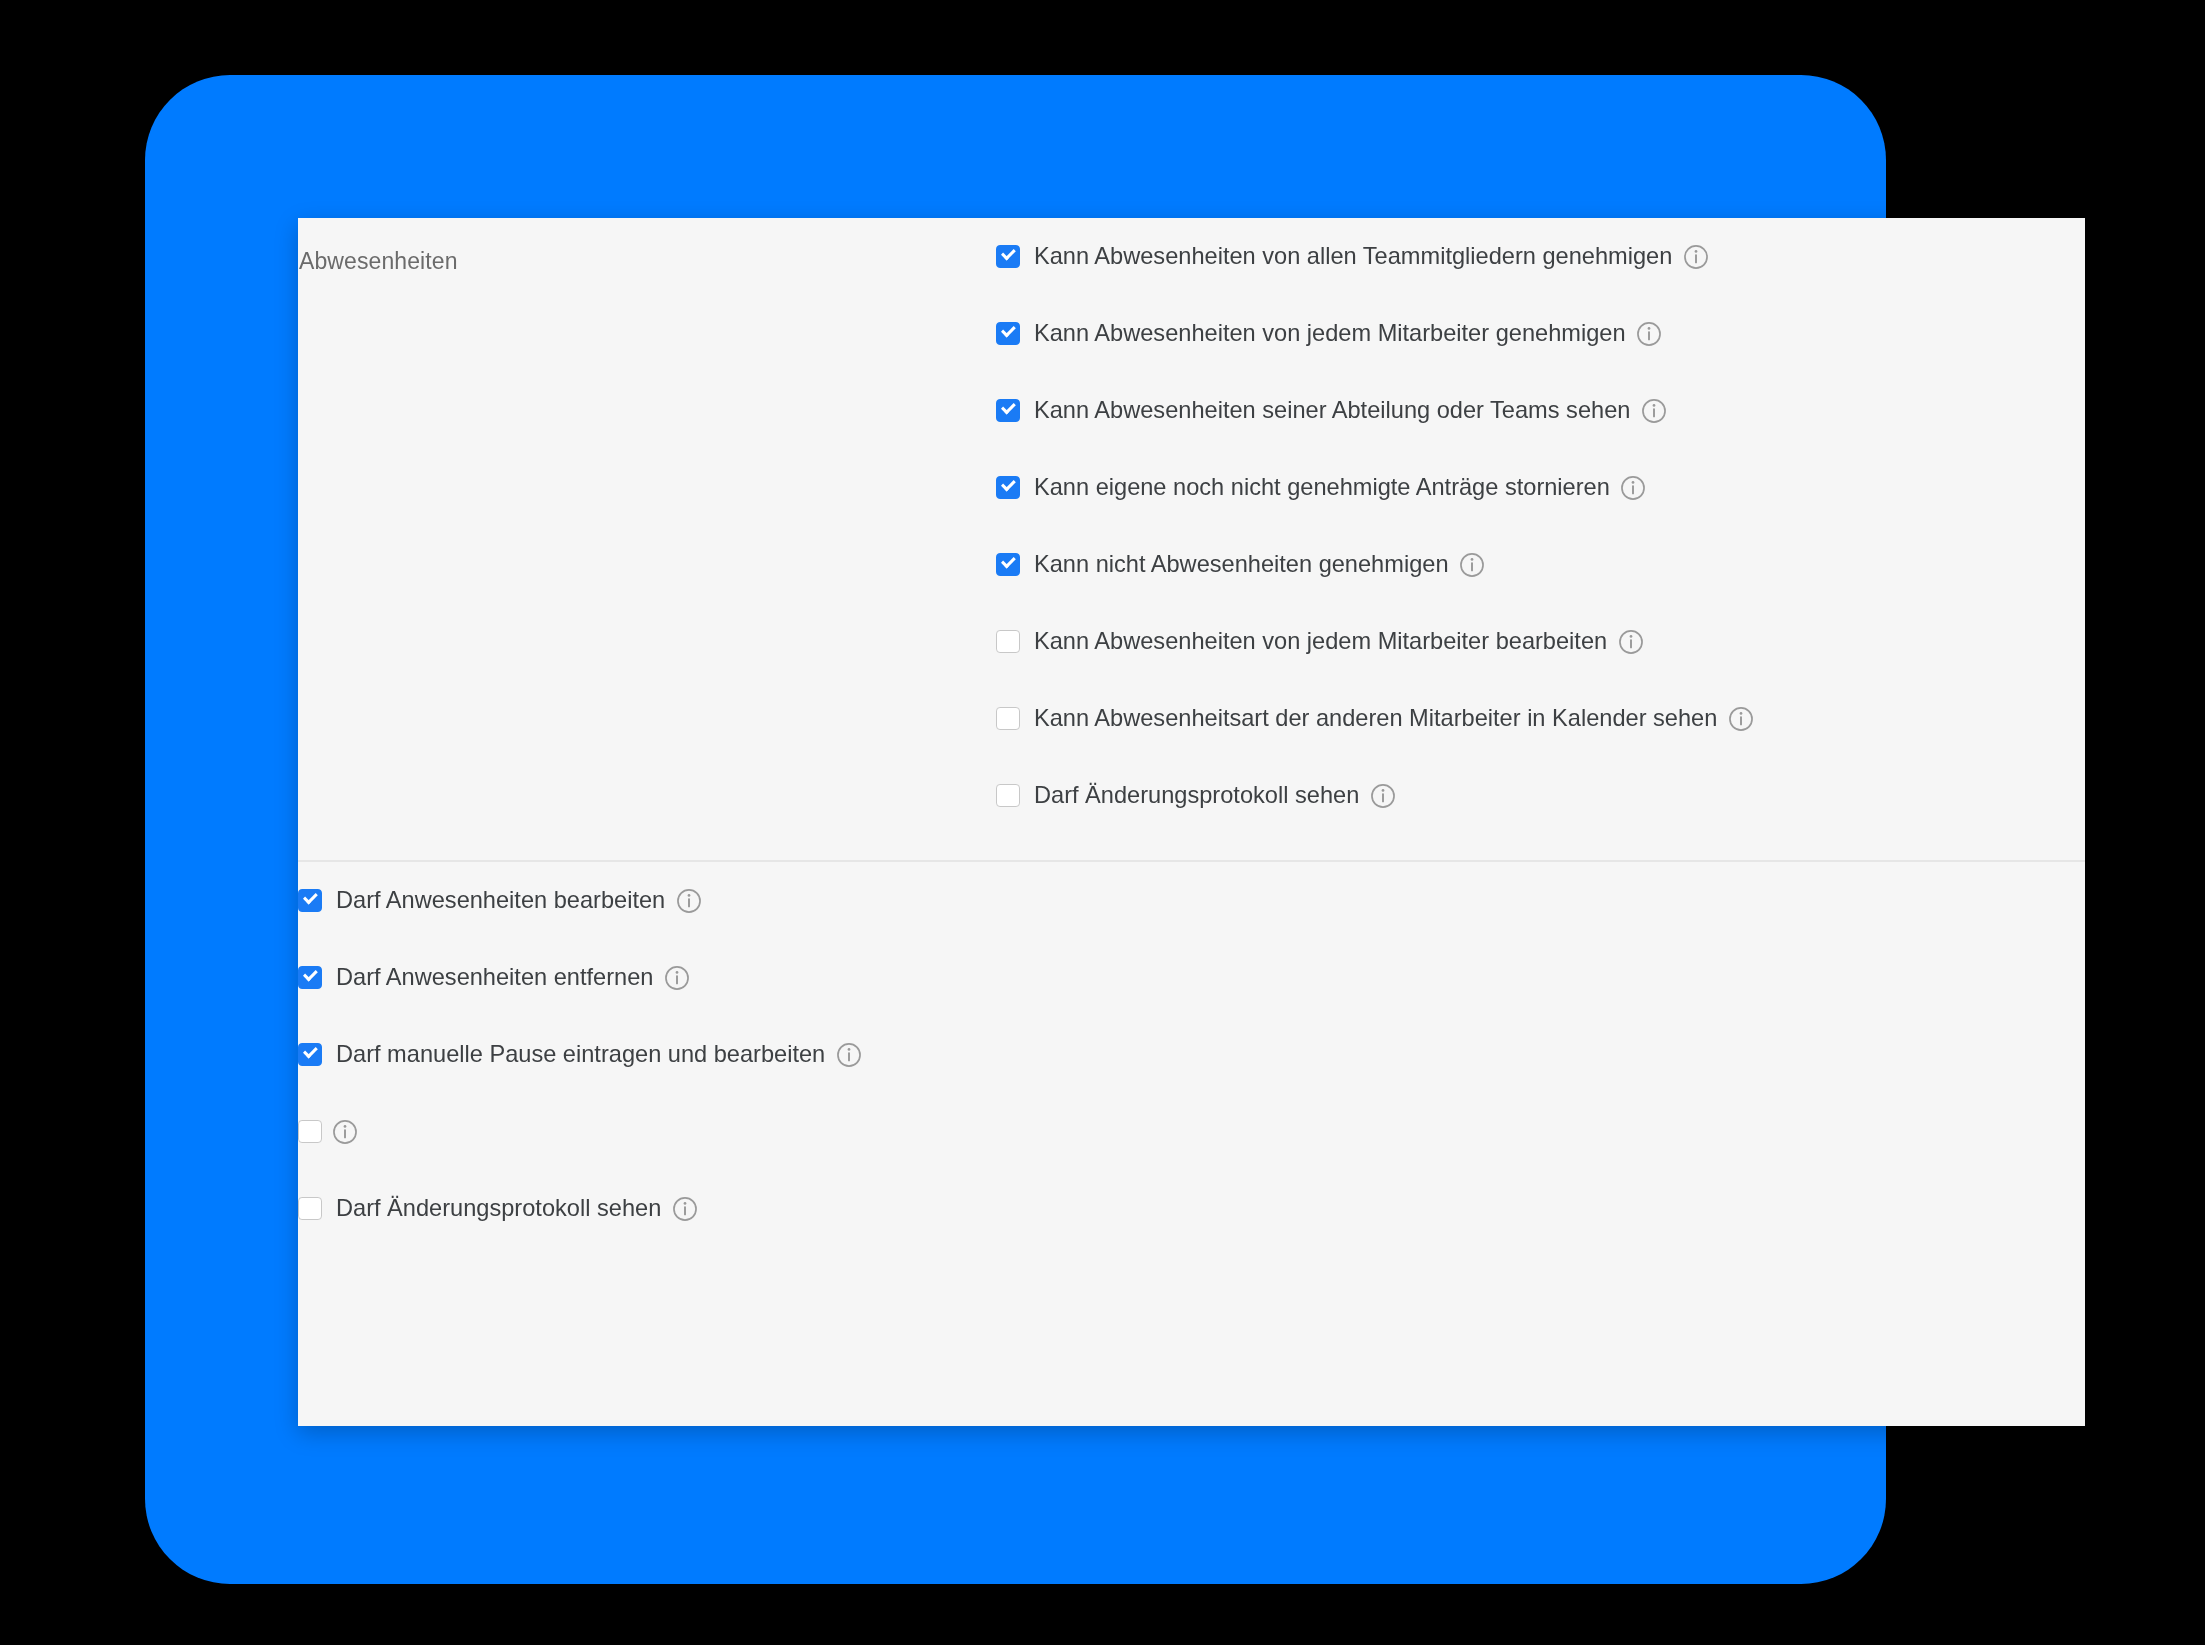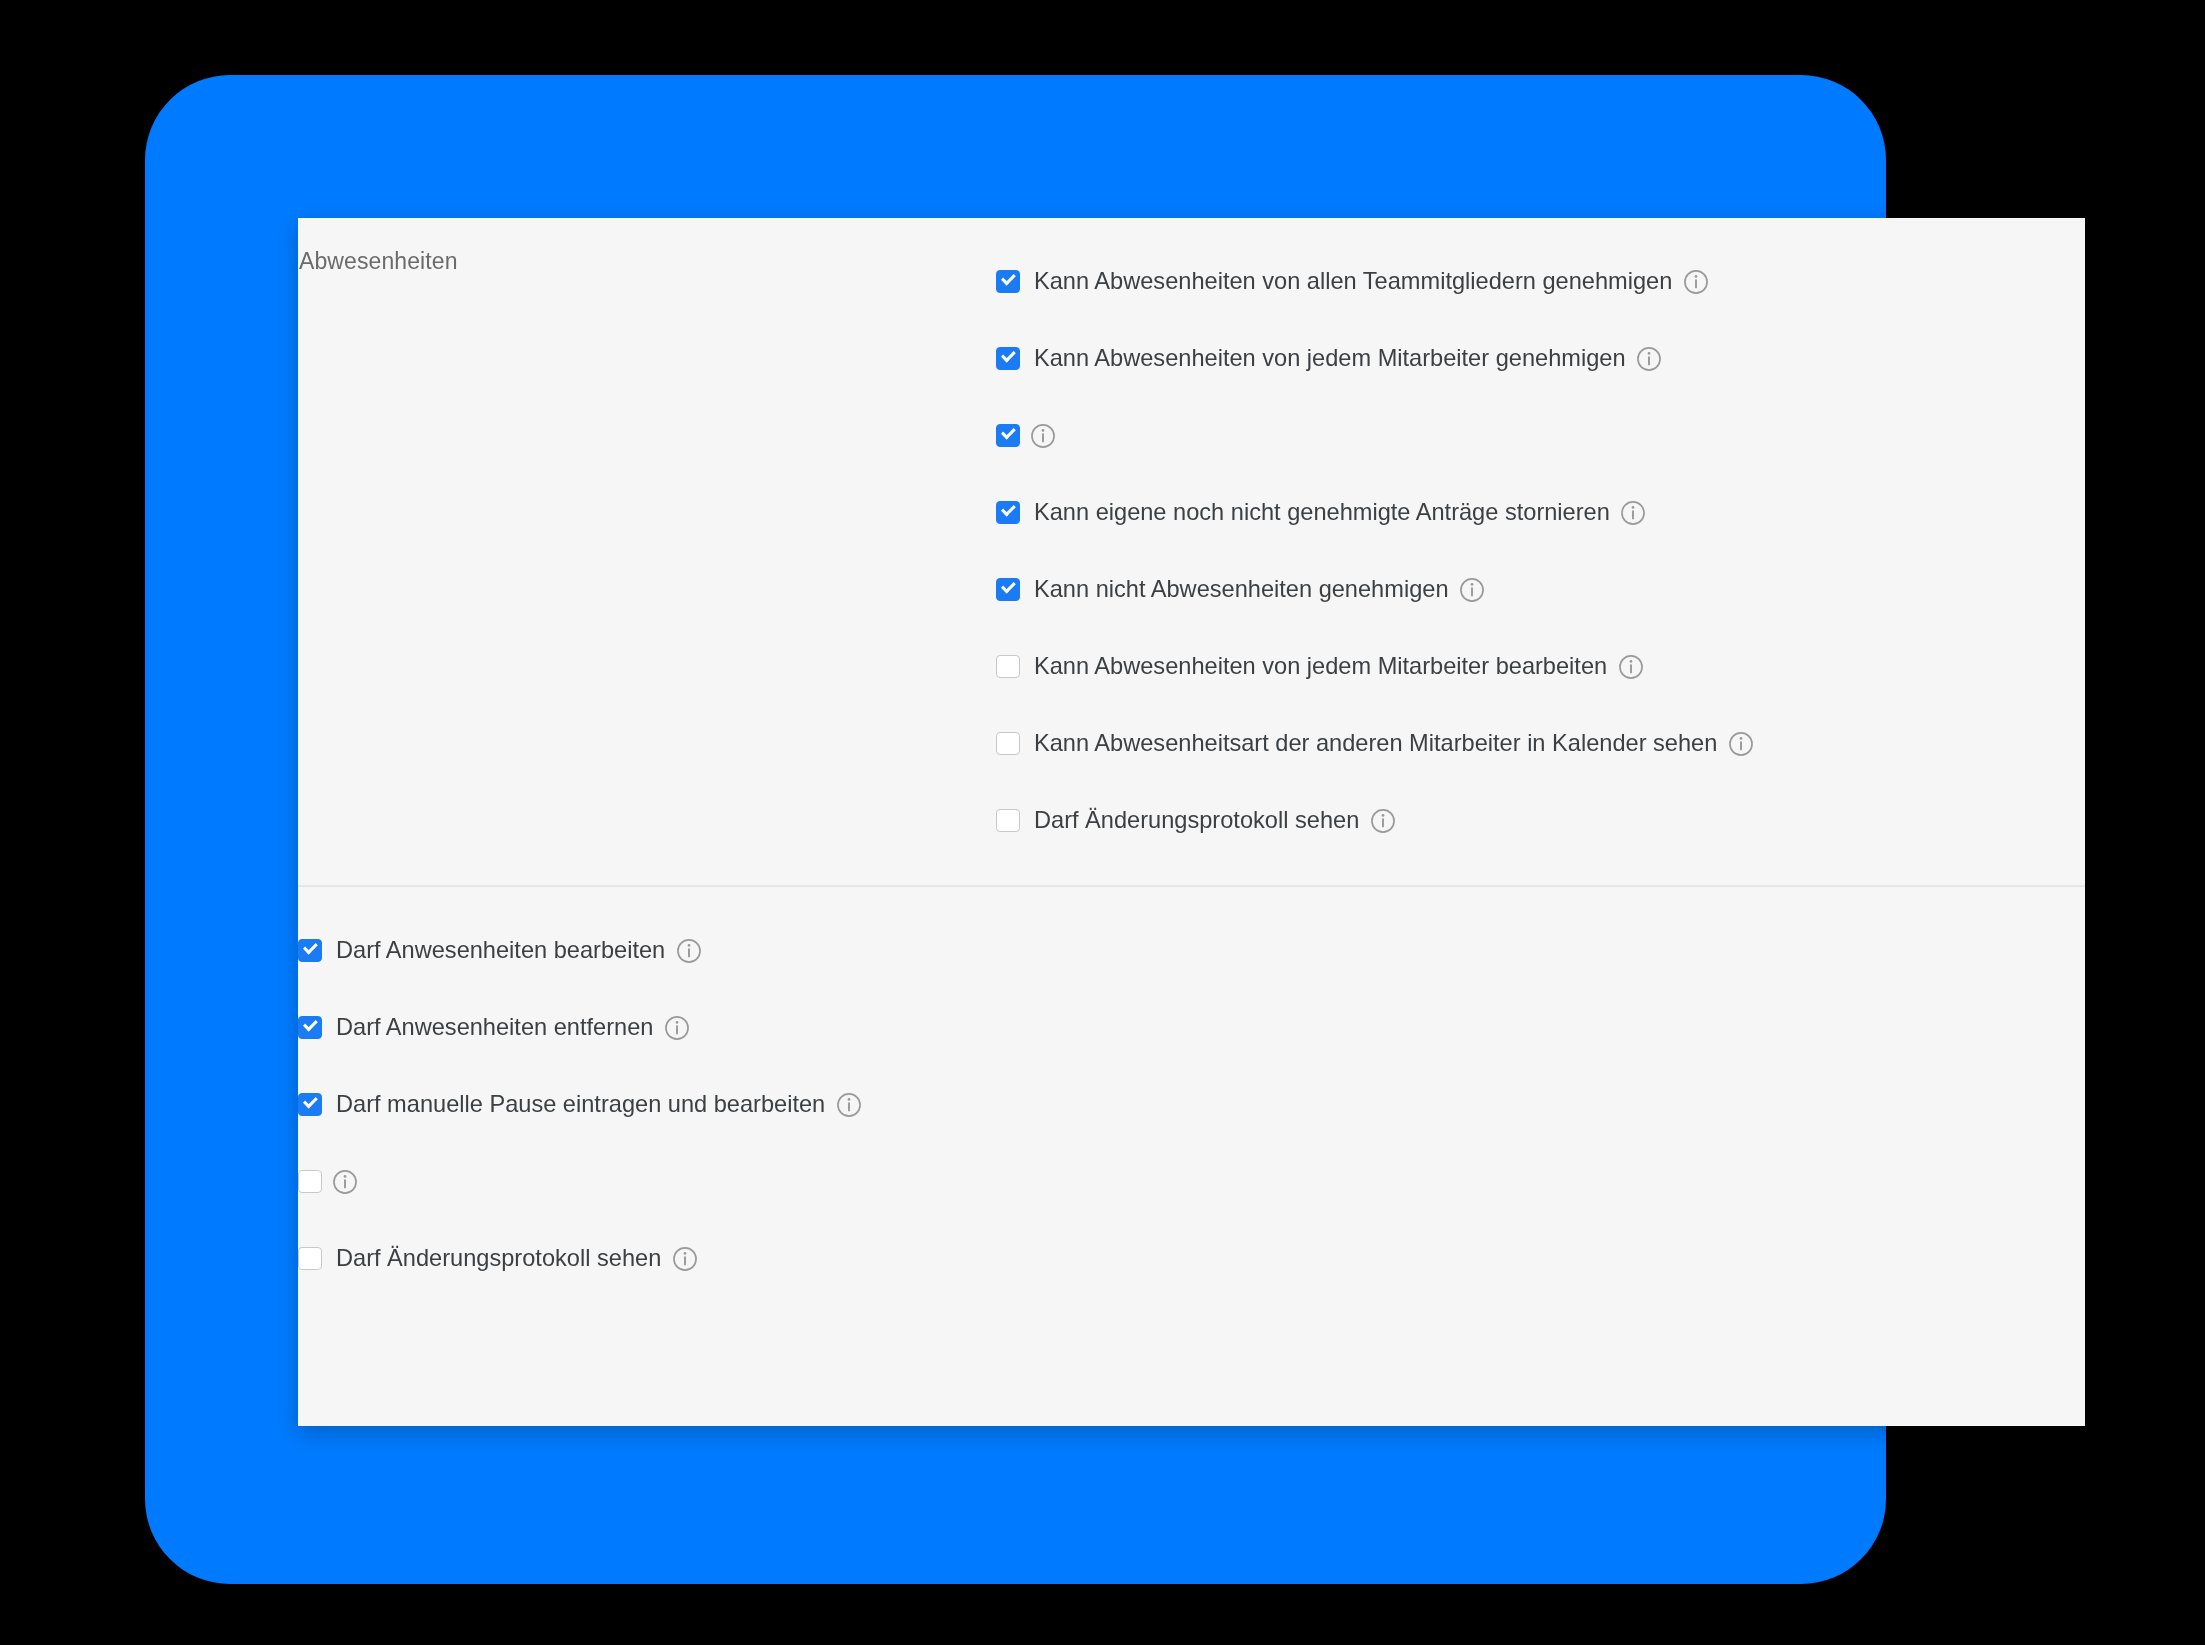--- a/index.html
+++ b/index.html
@@ -58,21 +58,20 @@
   .section-label {
     font-size: 23px;
     color: #6b6b6b;
     letter-spacing: 0.1px;
     line-height: 1.2;
     white-space: nowrap;
   }
 
   .options-col {
     flex: 1 1 auto;
-    padding-top: 25px;
     padding-bottom: 26px;
     box-sizing: border-box;
   }
 
   .perm-row {
     display: flex;
     align-items: center;
     height: 77px;
     gap: 0;
   }
@@ -153,20 +152,21 @@
             <span class="info-icon">
               <svg width="26" height="26" viewBox="0 0 40 40" aria-hidden="true">
                 <circle cx="20" cy="20" r="17" fill="none" stroke="#9a9a9a" stroke-width="2.6"></circle>
                 <circle cx="20" cy="11.5" r="2.1" fill="#9a9a9a"></circle>
                 <rect x="18.5" y="15.8" width="3" height="14" rx="1.3" fill="#9a9a9a"></rect>
               </svg>
             </span>
           </div>
           <div class="perm-row">
             <div class="cb checked" role="checkbox" aria-checked="true"></div>
+            <span class="perm-label">Kann Abwesenheiten seiner Abteilung oder Teams sehen</span>
             <span class="info-icon">
               <svg width="26" height="26" viewBox="0 0 40 40" aria-hidden="true">
                 <circle cx="20" cy="20" r="17" fill="none" stroke="#9a9a9a" stroke-width="2.6"></circle>
                 <circle cx="20" cy="11.5" r="2.1" fill="#9a9a9a"></circle>
                 <rect x="18.5" y="15.8" width="3" height="14" rx="1.3" fill="#9a9a9a"></rect>
               </svg>
             </span>
           </div>
           <div class="perm-row">
             <div class="cb checked" role="checkbox" aria-checked="true"></div>

